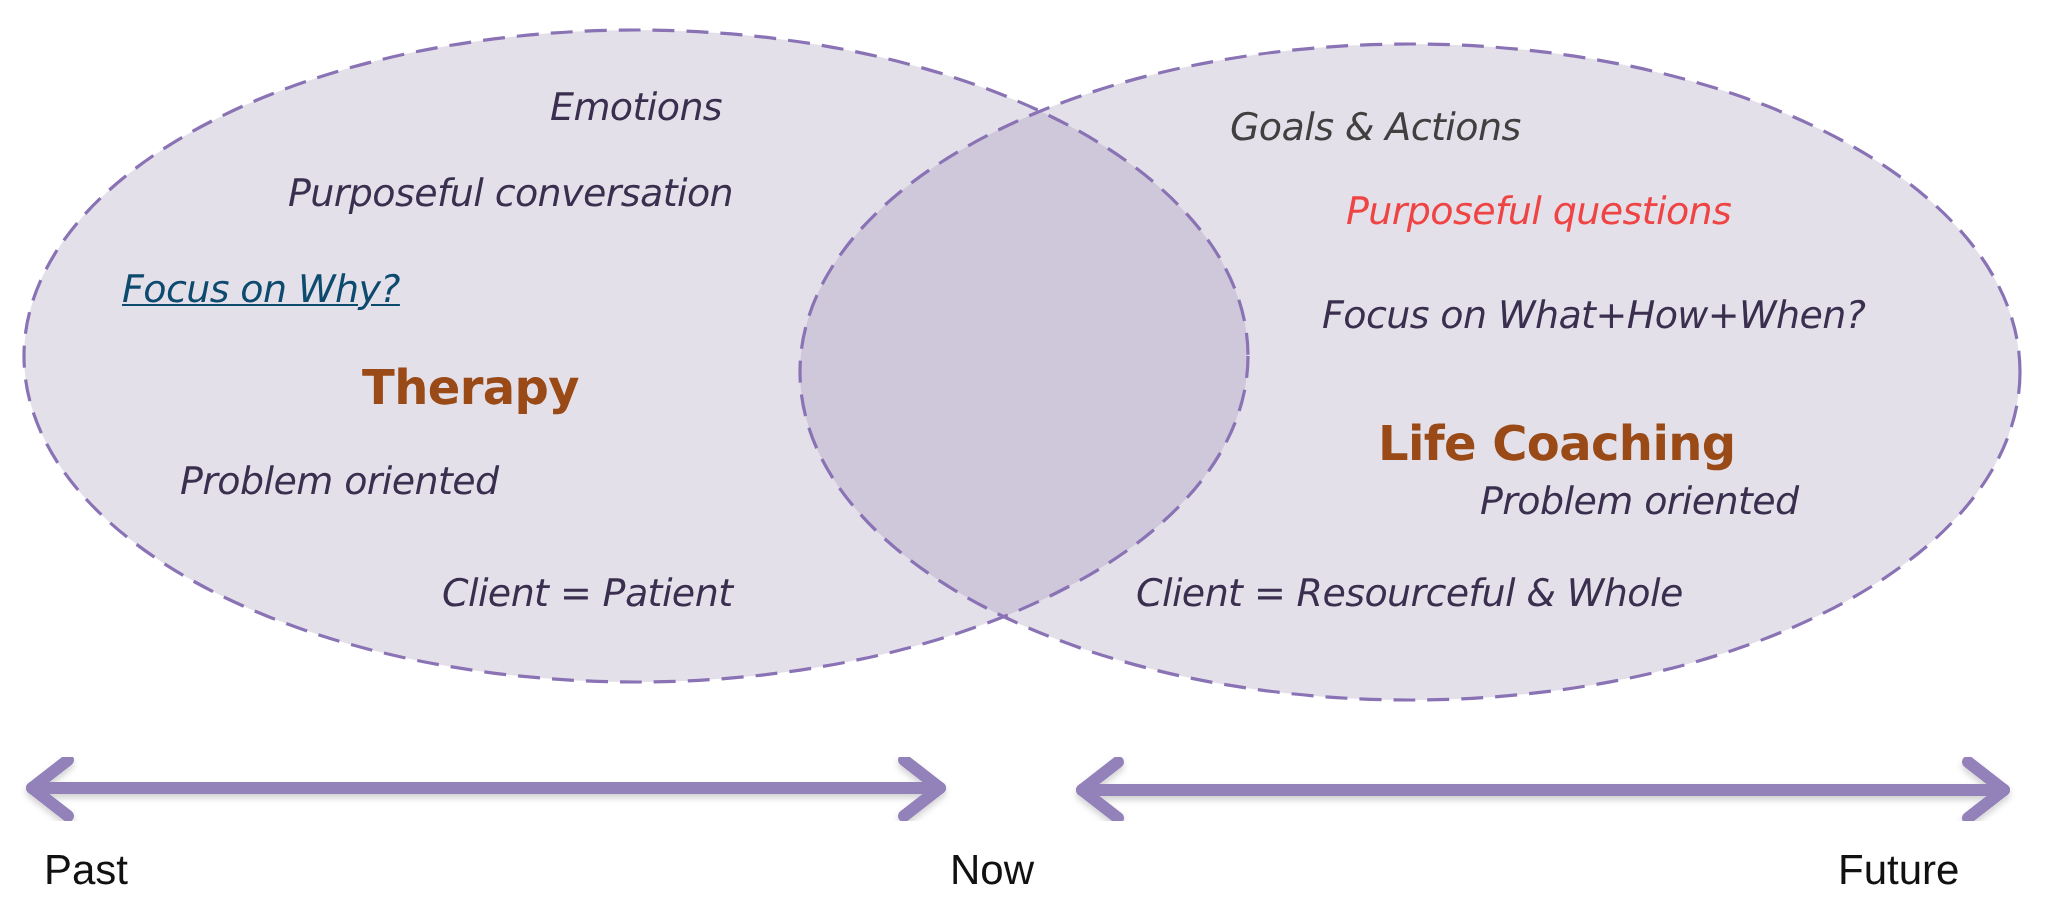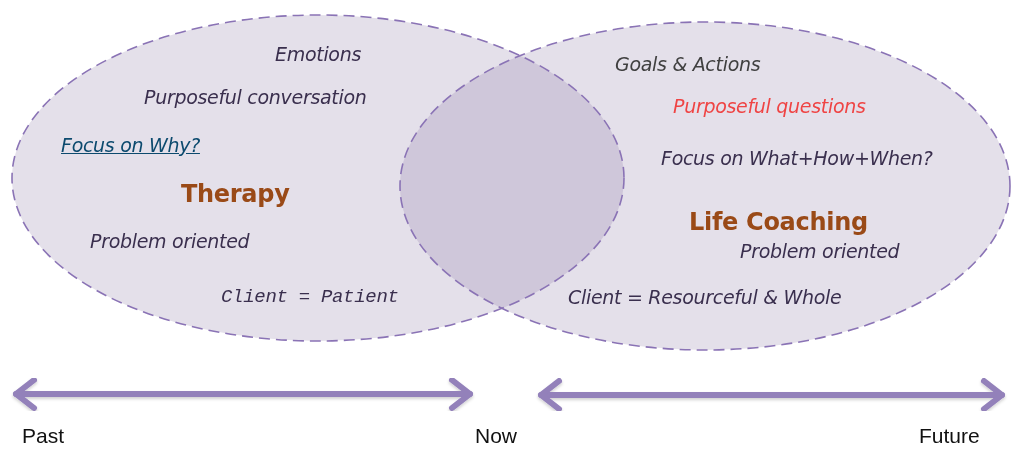--- a/index.html
+++ b/index.html
@@ -40,21 +40,21 @@
         <polyline points="984,381 1002,395 984,409"></polyline>
       </g>
     </g>
   </svg>
 
   <div class="lbl" style="left: 275px; top: 43px; color: rgb(58, 47, 78);">Emotions</div>
   <div class="lbl" style="left: 144px; top: 86px; color: rgb(58, 47, 78);">Purposeful conversation</div>
   <div class="lbl" style="left: 61px; top: 134px; color: #0c4a6e; text-decoration: underline;">Focus on Why?</div>
   <div class="title" style="left: 181px; top: 180px; color: rgb(154, 74, 23);">Therapy</div>
   <div class="lbl" style="left: 90px; top: 230px; color: rgb(58, 47, 78);">Problem oriented</div>
-  <div class="lbl" style="left: 221px; top: 286px; color: rgb(58, 47, 78); font-family: Liberation Mono, monospace;">Client = Patient</div>
+  <div class="lbl" style="left: 221px; top: 286px; color: rgb(58, 47, 78);">Client = Patient</div>
 
   <div class="lbl" style="left: 615px; top: 53px; color: #404040;">Goals &amp; Actions</div>
   <div class="lbl" style="left: 673px; top: 95px; color: #ef4444;">Purposeful questions</div>
   <div class="lbl" style="left: 661px; top: 147px; color: rgb(58, 47, 78);">Focus on What+How+When?</div>
   <div class="title" style="left: 689px; top: 192px; color: rgb(154, 74, 23); margin-top: 16px;">Life Coaching</div>
   <div class="lbl" style="left: 740px; top: 240px; color: rgb(58, 47, 78);">Problem oriented</div>
   <div class="lbl" style="left: 568px; top: 286px; color: rgb(58, 47, 78);">Client = Resourceful &amp; Whole</div>
 
   <div class="time" style="left: 22px; top: 424px; color: rgb(17, 17, 17);">Past</div>
   <div class="time" style="left: 475px; top: 424px; color: rgb(17, 17, 17);">Now</div>

